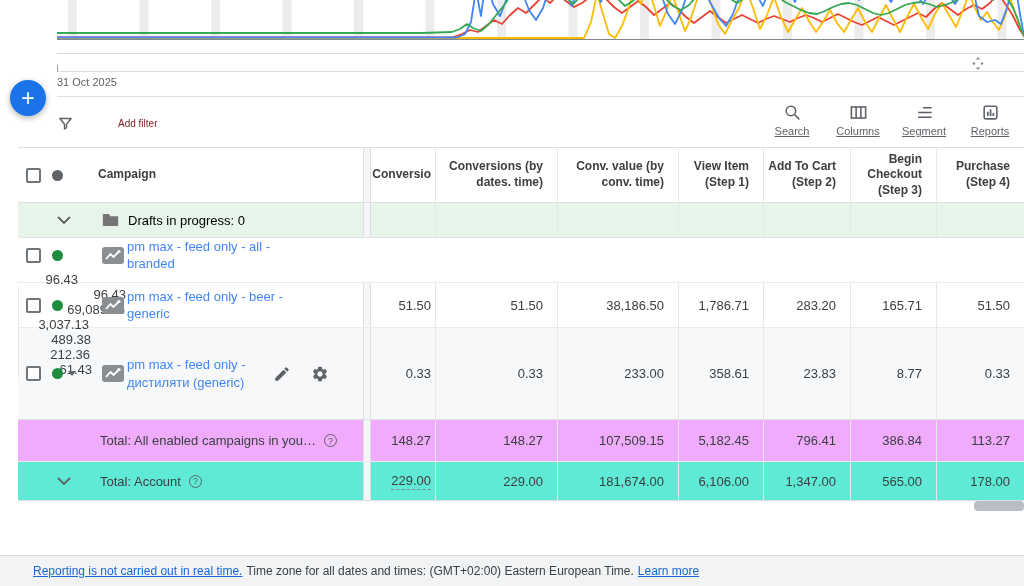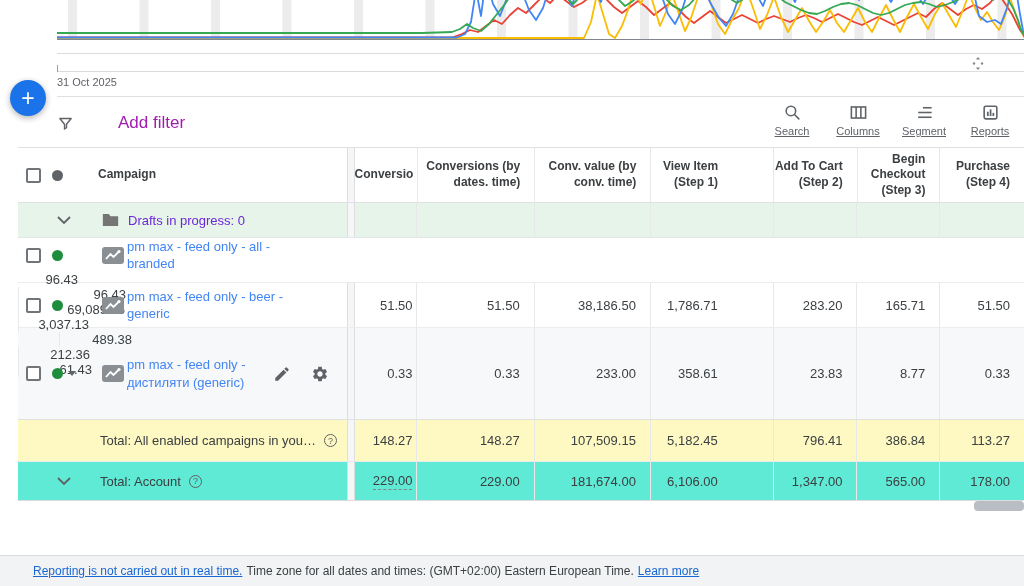--- a/index.html
+++ b/index.html
@@ -18,62 +18,62 @@
   .sub-divider { position: absolute; left: 57px; right: 0; top: 96px; border-top: 1px solid #e0e0e0; }
 
   
   .fab { position: absolute; left: 10px; top: 80px; width: 36px; height: 36px; border-radius: 50%;
     background: #1a73e8; color: #fff; display: flex; align-items: center; justify-content: center;
     font-size: 23px; font-weight: 400; line-height: 1; box-shadow: 0 2px 6px rgba(0,0,0,.3); cursor: pointer; }
 
   
   .filter-btn { position: absolute; left: 57px; top: 103px; height: 40px; display: flex;
     align-items: center; cursor: pointer; }
-  .filter-btn .flabel { margin-left: 44px; font-size: 17px; color: #a21caf; }
+  .filter-btn .flabel { margin-left: 44px; font-size: 10px; color: #7f1d1d; }
   .toolbar { position: absolute; left: 761px; top: 101px; width: 260px; height: 42px;
     display: flex; justify-content: space-between; }
   .tbtn { width: 62px; display: flex; flex-direction: column; align-items: center; justify-content: flex-start;
     gap: 3px; cursor: pointer; padding-top: 2px; }
   .tbtn .tlabel { font-size: 11px; color: #5f6368; text-decoration: underline; }
 
   
   .table { position: absolute; left: 18px; top: 147px; width: 1006px; border-top: 1px solid #e0e0e0; }
   .trow { display: flex; width: 100%; }
   .cell { display: flex; align-items: center; height: 100%; }
   .c-camp { width: 345px; }
   .c-div  { width: 8px; background: #f5f6f7; border-left: 1px solid #dcdee0; border-right: 1px solid #dcdee0; }
   .c-m1 { width: 64px; } .c-m2 { width: 122px; } .c-m3 { width: 121px; } .c-m4 { width: 85px; }
-  .c-m5 { width: 87px; margin-left: 41px; } .c-m6 { width: 86px; } .c-m7 { width: 88px; }
+  .c-m5 { width: 87px; } .c-m6 { width: 86px; } .c-m7 { width: 88px; }
   .m { justify-content: flex-end; text-align: right; font-size: 13px; color: #3c4043;
     padding-right: 14px; border-left: 1px solid #e7e8ea; }
   .m.first { border-left: none; padding-right: 4px; }
   .h { font-size: 12px; font-weight: bold; color: #3c4043; line-height: 1.3; }
   .row-h  { height: 55px; border-bottom: 1px solid #e0e0e0; }
   .row-dr { height: 35px; background: #e6f4ea; border-bottom: 1px solid #e3e5e8; }
   .row-c1 { height: 45px; border-bottom: 1px solid #ebecee; flex-direction: column; }
   .row-c2 { height: 45px; border-bottom: 1px solid #ebecee; }
   .row-c3 { height: 92px; background: #f7f8f9; border-bottom: 1px solid #e0e0e0; }
-  .row-t1 { height: 42px; background: #fef9c3; border-bottom: 1px solid #e8eaec; }
+  .row-t1 { height: 42px; background: #f0abfc; border-bottom: 1px solid #e8eaec; }
   .row-t2 { height: 39px; background: #5eead4; border-bottom: 1px solid #dadce0; }
 
   .cb { width: 15px; height: 15px; border: 2px solid #70757a; border-radius: 2px; margin-left: 8px;
     background: #fff; cursor: pointer; flex: none; }
   .dot { width: 11px; height: 11px; border-radius: 50%; margin-left: 11px; flex: none; }
   .dot.gray { background: #5f6368; } .dot.green { background: #1e8e3e; cursor: pointer; }
   .caret-down { width: 0; height: 0; border-left: 4px solid transparent; border-right: 4px solid transparent;
     border-top: 5px solid #5f6368; margin-left: 5px; flex: none; cursor: pointer; }
   .camp-icon { width: 22px; height: 17px; background: #8a8f94; border-radius: 3px; margin-left: 39px;
     flex: none; display: flex; align-items: center; justify-content: center; }
   .camp-name { margin-left: 3px; font-size: 13px; line-height: 1.32; color: #4285f4; cursor: pointer;
     text-decoration: none; }
   .w172 { width: 172px; } .w140 { width: 140px; }
   .hdr-camp-label { margin-left: 35px; }
   .dr-chevron, .t-chevron { margin-left: 39px; flex: none; cursor: pointer; display: flex; }
   .folder { margin-left: 31px; flex: none; display: flex; }
-  .dr-label { margin-left: 9px; font-size: 13px; color: #6d28d9; }
+  .dr-label { margin-left: 9px; font-size: 13px; color: #000000; }
   .act-icon { flex: none; display: flex; cursor: pointer; }
   .pencil { margin-left: 6px; } .gear { margin-left: 20px; }
   .total-label { margin-left: 82px; font-size: 13px; color: #3c4043; }
   .total-label.after-chevron { margin-left: 29px; }
   .qmark { width: 13px; height: 13px; border: 1px solid #5f6368; border-radius: 50%; color: #5f6368;
     font-size: 9px; display: flex; align-items: center; justify-content: center; margin-left: 8px;
     flex: none; cursor: pointer; }
   .dotted-est { border-bottom: 1px dashed #80868b; padding-bottom: 1px; }
 
   .hscroll-thumb { position: absolute; left: 974px; top: 501px; width: 50px; height: 10px;

